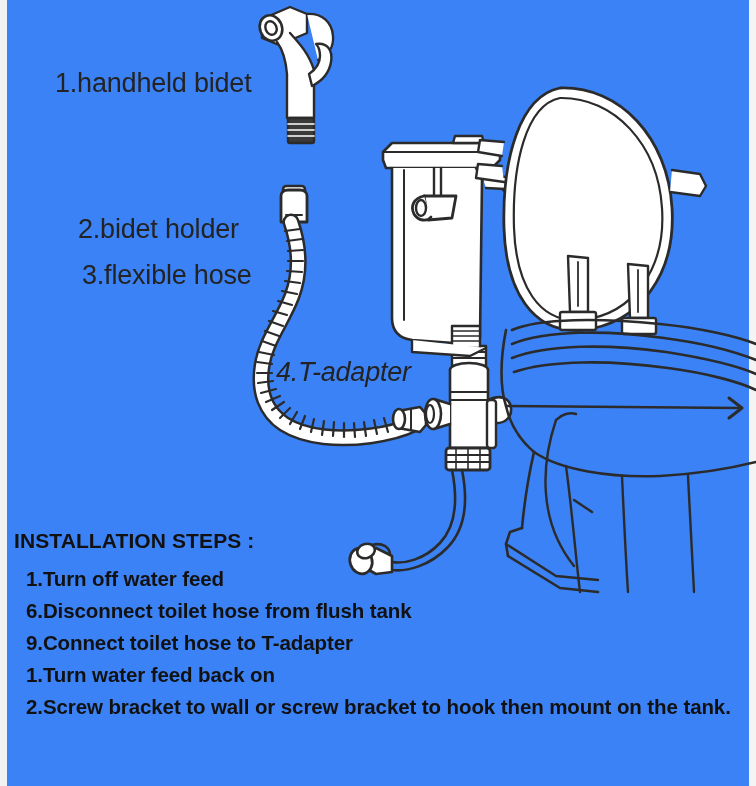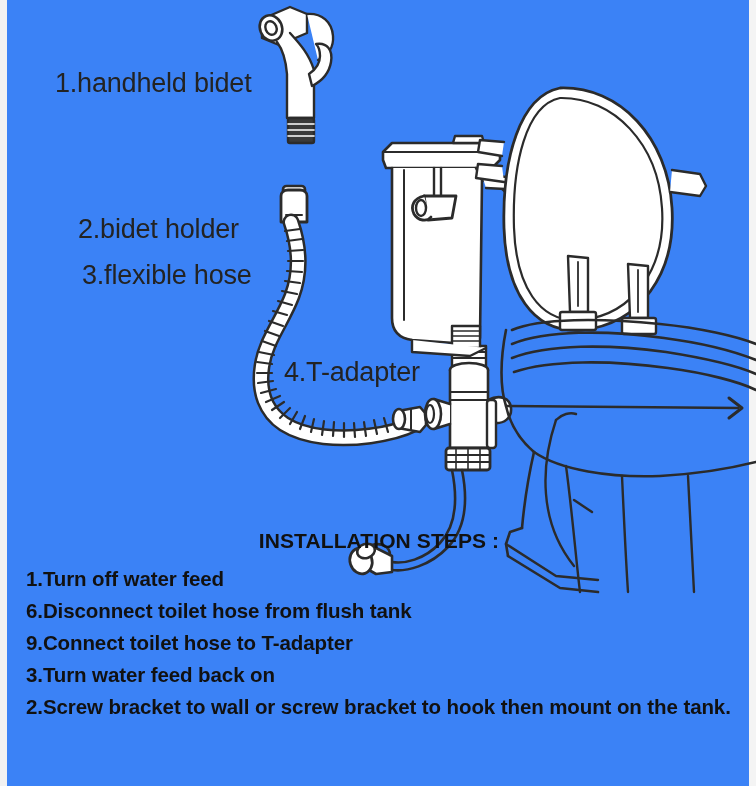--- a/index.html
+++ b/index.html
@@ -37,37 +37,36 @@
     font-family:"Liberation Sans", sans-serif;
     font-size:27px;
     font-weight:500;
     color:#232323;
     white-space:nowrap;
     letter-spacing:-0.2px;
   }
   #lbl-bidet   {left:55px; top:68px;}
   #lbl-holder  {left:78px; top:171px;margin-top:43px;}
   #lbl-hose    {left:82px; top:260px;}
-  #lbl-tadapter{left:284px;top:357px;}
+  #lbl-tadapter{left:276px;top:357px;font-style:italic;}
 
   
   #steps{
     position:absolute;
     left:14px;
     top:530px;
     width:730px;
   }
   #steps-heading{
     font-size:21px;
     font-weight:bold;
     color:#111;
     letter-spacing:0.1px;
     margin:0 0 8px 0;
     line-height:1.0;
-    text-align:center;
   }
   #steps-list{
     list-style:none;
     margin:12px;padding:0;
   }
   #steps-list li{
     font-size:20.5px;
     font-weight:bold;
     color:#111;
     line-height:32px;
@@ -279,18 +278,18 @@
   <div class="callout" id="lbl-hose">3.flexible hose</div>
 
   <div class="callout" id="lbl-tadapter">4.T-adapter</div>
 
   <div id="steps">
     <div id="steps-heading">INSTALLATION STEPS :</div>
     <ul id="steps-list">
       <li>1.Turn off water feed</li>
       <li>6.Disconnect toilet hose from flush tank</li>
       <li>9.Connect toilet hose to T-adapter</li>
-      <li>3.Turn water feed back on</li>
+      <li>1.Turn water feed back on</li>
       <li>2.Screw bracket to wall or screw bracket to hook then mount on the tank.</li>
     </ul>
   </div>
 
 </div>
 
 </body></html>

